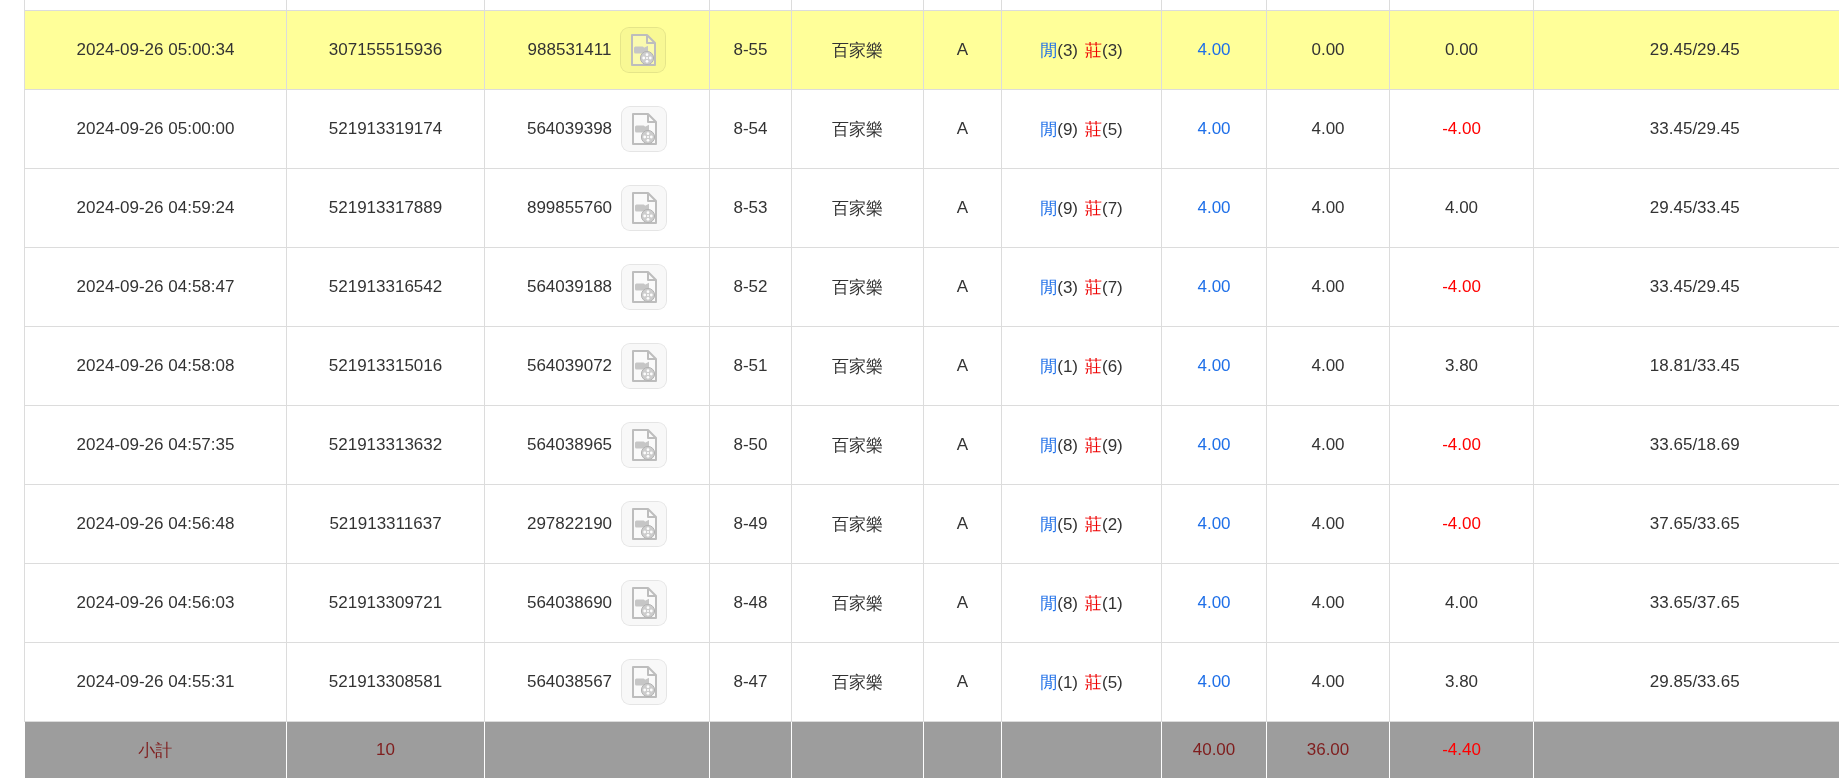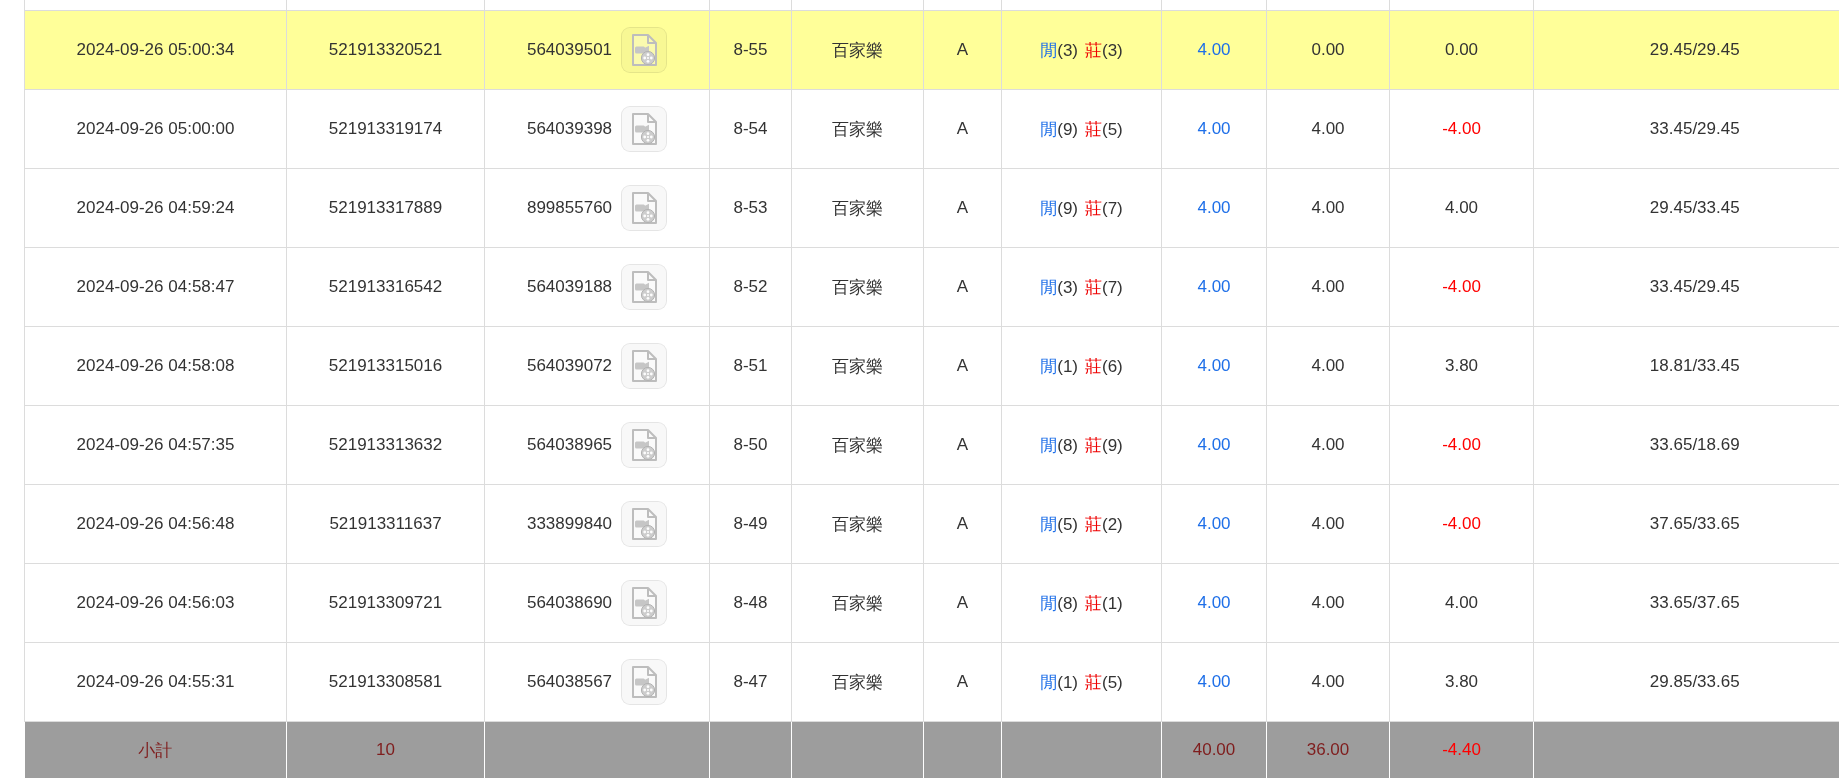--- a/index.html
+++ b/index.html
@@ -68,23 +68,23 @@
       <td></td>
       <td></td>
       <td></td>
       <td></td>
       <td></td>
       <td></td>
       <td></td>
     </tr>
     <tr class="data hl">
     <td>2024-09-26 05:00:34</td>
-    <td>521913320521</td>
-    <td>
-      <span class="rno">564039501</span><button class="vbtn">
+    <td>307155515936</td>
+    <td>
+      <span class="rno">988531411</span><button class="vbtn">
             <span>
               <svg width="28" height="32" viewBox="0 0 28 32">
         <path d="M3 1 h15 l8 8 v22 h-23 z" fill="rgba(255,255,255,0.25)" stroke="#BDBDBD" stroke-width="2" stroke-linejoin="round"></path>
         <path d="M18 1 v8 h8" fill="none" stroke="#BDBDBD" stroke-width="2" stroke-linejoin="round"></path>
         <g fill="#C6C6C6">
           <rect x="5" y="12.5" width="10" height="7" rx="1.5"></rect>
           <path d="M14.5 14 l4.5 -2.2 v8.4 l-4.5 -2.2 z"></path>
         </g>
         <circle cx="18" cy="24" r="6.6" fill="#CDCDCD" stroke="#B2B2B2" stroke-width="1"></circle>
         <g fill="rgba(255,255,255,0.95)">
@@ -298,21 +298,21 @@
       <a class="betlink">4.00</a>
     </td>
     <td>4.00</td>
     <td class="neg">-4.00</td>
     <td>33.65/18.69</td>
   </tr>
       <tr class="data">
     <td>2024-09-26 04:56:48</td>
     <td>521913311637</td>
     <td>
-      <span class="rno">333899840</span><button class="vbtn">
+      <span class="rno">297822190</span><button class="vbtn">
             <span>
               <svg width="28" height="32" viewBox="0 0 28 32">
         <path d="M3 1 h15 l8 8 v22 h-23 z" fill="rgba(255,255,255,0.25)" stroke="#BDBDBD" stroke-width="2" stroke-linejoin="round"></path>
         <path d="M18 1 v8 h8" fill="none" stroke="#BDBDBD" stroke-width="2" stroke-linejoin="round"></path>
         <g fill="#C6C6C6">
           <rect x="5" y="12.5" width="10" height="7" rx="1.5"></rect>
           <path d="M14.5 14 l4.5 -2.2 v8.4 l-4.5 -2.2 z"></path>
         </g>
         <circle cx="18" cy="24" r="6.6" fill="#CDCDCD" stroke="#B2B2B2" stroke-width="1"></circle>
         <g fill="rgba(255,255,255,0.95)">

